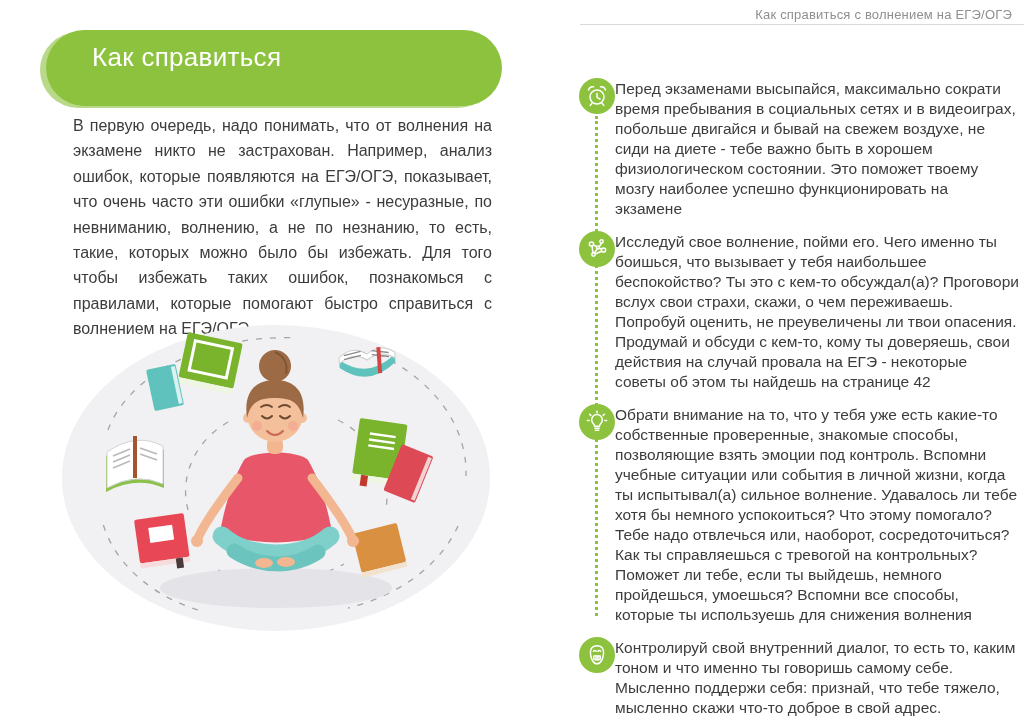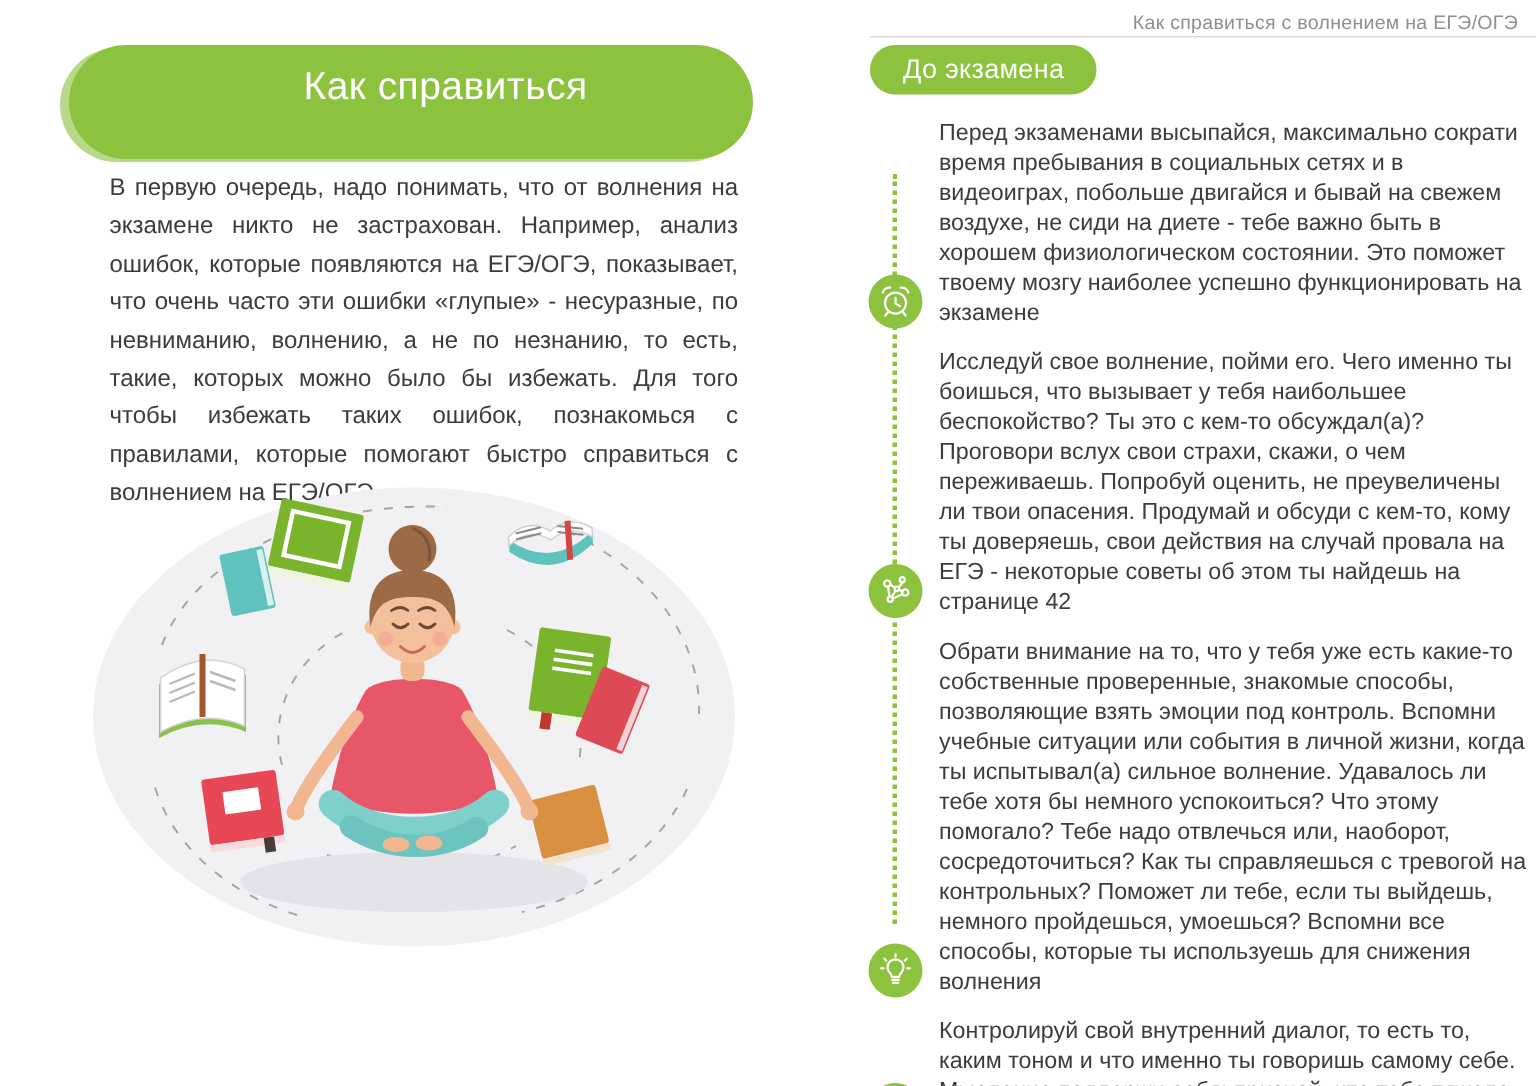--- a/index.html
+++ b/index.html
@@ -15,32 +15,32 @@
 
   
   .running-title{position:absolute;top:7px;right:40px;font-size:13px;color:var(--muted);letter-spacing:.2px;}
   .header-rule{position:absolute;top:24px;left:552px;width:462px;height:1px;background:#d9d9d9;}
 
   
   .side-bar{position:absolute;top:0;right:0;width:30px;height:724px;}
 
   
   .title-banner{position:absolute;left:18px;top:30px;width:456px;height:76px;background:var(--accent);
-    border-radius:38px;box-shadow:-6px 2px 0 var(--accent-light);text-align:center;}
+    border-radius:38px;box-shadow:-6px 2px 0 var(--accent-light);}
   .title-banner .t{padding:11px 0 0 46px;font-size:26px;line-height:33px;color:#fff;font-weight:500;letter-spacing:.3px;}
   .intro{position:absolute;left:45px;top:113px;width:419px;font-size:16px;line-height:25.4px;
     text-align:justify;color:var(--text);}
   .illustration{position:absolute;left:18px;top:308px;width:464px;height:344px;}
 
   
   .section-badge{position:absolute;left:552px;top:30px;height:33px;padding:0 22px;background:var(--accent);
     border-radius:17px;color:#fff;font-size:18px;font-weight:500;display:flex;align-items:center;letter-spacing:.2px;}
   .tips{position:absolute;left:551px;top:78px;width:440px;}
   .dotted-line{position:absolute;left:16px;top:38px;height:500px;width:0;border-left:3px dotted var(--accent);z-index:0;}
-  .tip{position:relative;display:flex;gap:11px;margin-bottom:12px;z-index:1;align-items:flex-end;}
+  .tip{position:relative;display:flex;margin-bottom:12px;z-index:1;}
   .tip-icon{flex:0 0 auto;width:36px;height:36px;border-radius:50%;background:var(--accent);
     display:flex;align-items:center;justify-content:center;}
   .tip-icon svg{width:24px;height:24px;}
   .tip-text{font-size:15.5px;line-height:20px;color:var(--text);width:424px;padding-top:1px;}
   .icon-stroke{stroke:#fff;fill:none;stroke-width:1.5;stroke-linecap:round;stroke-linejoin:round;}
 </style>
 </head>
 <body>
 
 <div class="page">
@@ -157,21 +157,20 @@
       <path d="M215,99 q6,-4 11,0" stroke="#6b4a33" stroke-width="1.8" fill="none" stroke-linecap="round"></path>
       <path d="M233,99 q6,-4 11,0" stroke="#6b4a33" stroke-width="1.8" fill="none" stroke-linecap="round"></path>
       <path d="M216,108 q5,5 10,0" stroke="#6b4a33" stroke-width="2" fill="none" stroke-linecap="round"></path>
       <path d="M234,108 q5,5 10,0" stroke="#6b4a33" stroke-width="2" fill="none" stroke-linecap="round"></path>
       <circle cx="211" cy="118" r="5" fill="#f2a18c" opacity="0.6"></circle>
       <circle cx="247" cy="118" r="5" fill="#f2a18c" opacity="0.6"></circle>
       <path d="M221,123 q8,8 16,0" stroke="#c96a55" stroke-width="2" fill="none" stroke-linecap="round"></path>
     </g>
   </svg>
 
-  <div class="section-badge">До экзамена</div>
 
   <div class="tips">
     <div class="dotted-line"></div>
 
     <div class="tip">
       <div class="tip-icon">
         <svg viewBox="0 0 24 24">
           <g class="icon-stroke">
             <circle cx="12" cy="13" r="7"></circle>
             <path d="M12 9.5v3.8l3 1.8"></path>

